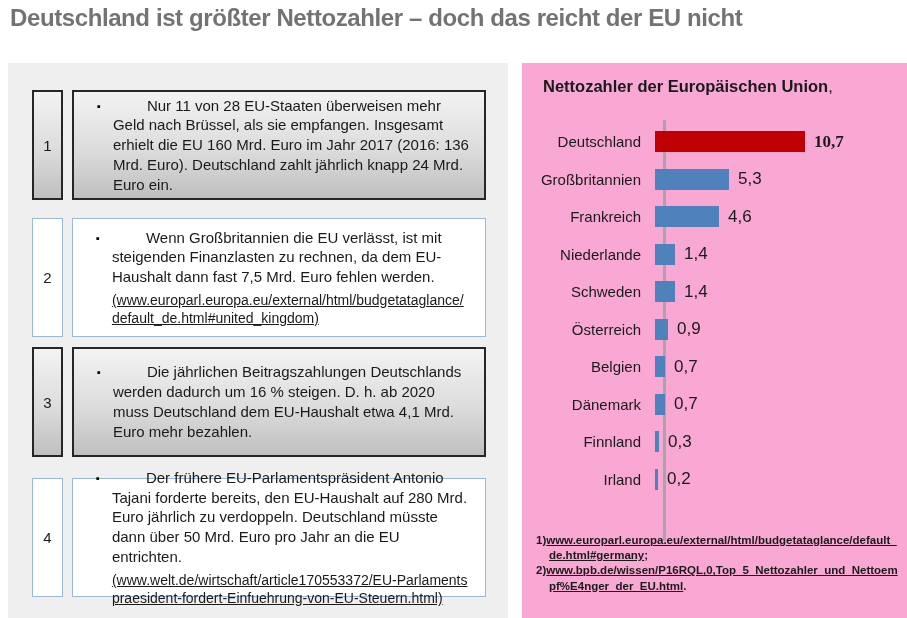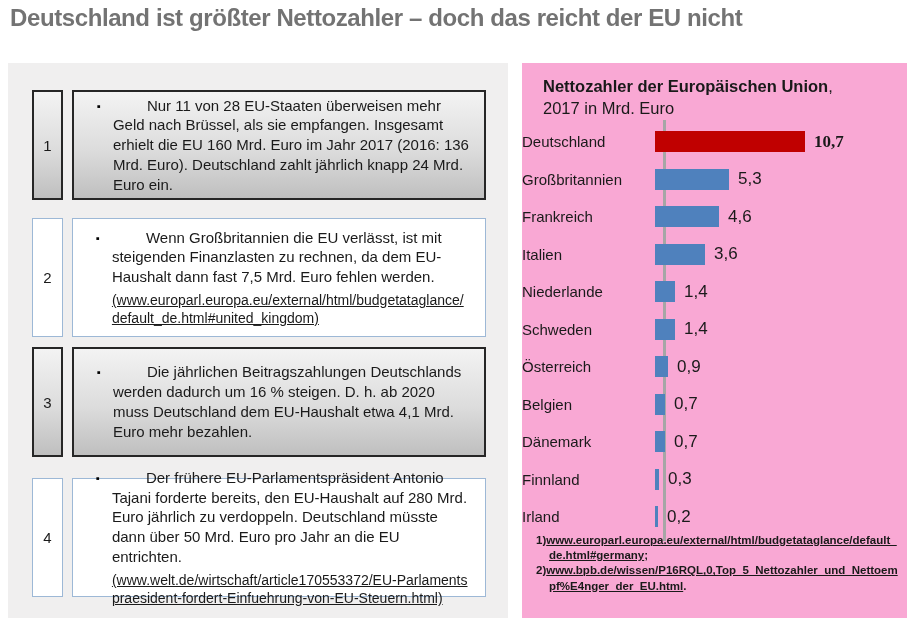--- a/index.html
+++ b/index.html
@@ -30,21 +30,21 @@
   
   .right-panel { position:absolute; left:522px; top:63px; width:385px; height:555px;
     background:#f9a8d4; }
   .chart-title { position:absolute; left:21px; top:12px; font-size:16.5px; line-height:1.35; }
   .chart-title b { font-weight:bold; }
   .chart-subtitle { font-size:16.5px; font-weight:normal; }
   .axis-line { position:absolute; left:141px; top:57px; width:3px; height:421px;
     background:#a6a6a6; }
   .bars { position:absolute; left:0; top:60px; width:100%; }
   .bar-row { display:flex; align-items:center; height:37.5px; }
-  .bar-label { width:130px; padding-right:11px; text-align:left; font-size:15px;
+  .bar-label { width:130px; padding-right:11px; text-align:right; font-size:15px;
     white-space:nowrap; }
   .bar { height:21px; margin-left:3px; }
   .bar-value { margin-left:9px; font-size:17px; }
   .bar-value.hl { font-weight:bold;font-family:Liberation Serif, serif; }
 
   .source { position:absolute; left:14px; top:470px; width:362px;
     font-size:11.5px; font-weight:600; line-height:1.32; }
   .source-item { padding-left:13px; text-indent:-13px; word-break:break-all; }
   .srclink { color:#1a1a1a; text-decoration:underline; }
 </style>
@@ -105,44 +105,38 @@
           </div>
         </div>
       </div>
     </div>
 
   </div>
 
   <div class="right-panel">
     <div class="chart-title">
       <b>Nettozahler der Europäischen Union</b><span>,</span><br>
-      <span class="chart-subtitle">2017 in Mrd. Euro</span>
     </div>
 
     <div class="axis-line"></div>
     <div class="bars" id="bars">
         <div class="bar-row">
           <span class="bar-label">Deutschland</span>
           <div class="bar" style="width: 150px; background: rgb(192, 0, 0);"></div>
           <span class="bar-value hl">10,7</span>
         </div>
         <div class="bar-row">
           <span class="bar-label">Großbritannien</span>
           <div class="bar" style="width: 74px; background: rgb(79, 129, 189);"></div>
           <span class="bar-value">5,3</span>
         </div>
         <div class="bar-row">
           <span class="bar-label">Frankreich</span>
           <div class="bar" style="width: 64px; background: rgb(79, 129, 189);"></div>
           <span class="bar-value">4,6</span>
-        </div>
-        <div class="bar-row">
-          <span class="bar-label">Italien</span>
-          <div class="bar" style="width: 50px; background: rgb(79, 129, 189);"></div>
-          <span class="bar-value">3,6</span>
         </div>
         <div class="bar-row">
           <span class="bar-label">Niederlande</span>
           <div class="bar" style="width: 20px; background: rgb(79, 129, 189);"></div>
           <span class="bar-value">1,4</span>
         </div>
         <div class="bar-row">
           <span class="bar-label">Schweden</span>
           <div class="bar" style="width: 20px; background: rgb(79, 129, 189);"></div>
           <span class="bar-value">1,4</span>

